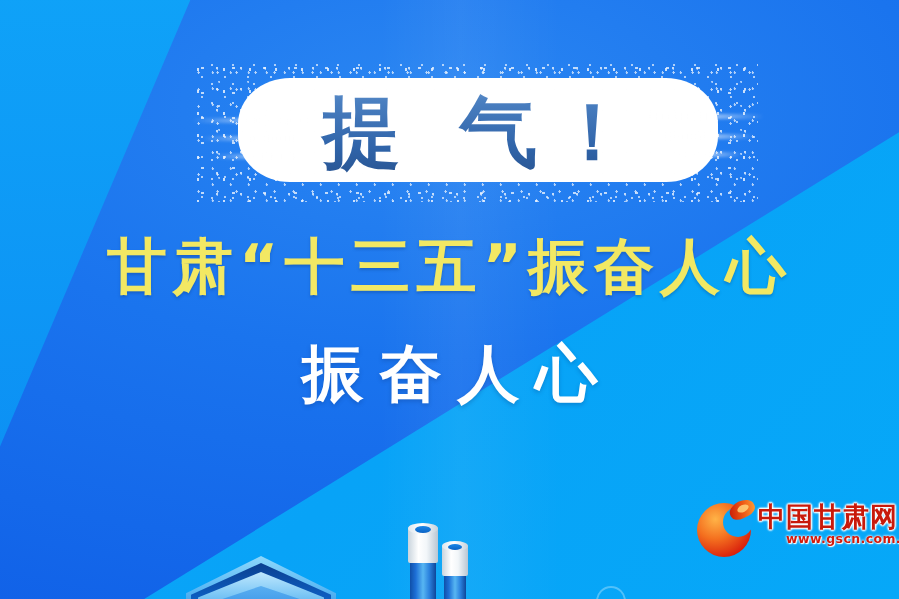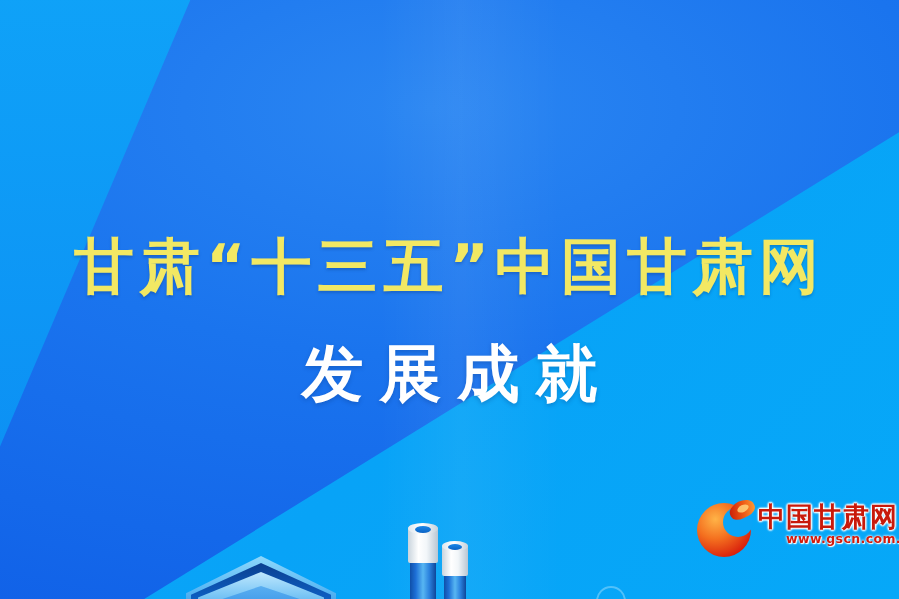--- a/index.html
+++ b/index.html
@@ -300,24 +300,39 @@
 <body>
 
 <div id="poster">
 
   <div class="bg-base"></div>
   <div class="wedge-tl"></div>
   <div class="wedge-br"></div>
   <div class="sheen"></div>
   <div class="ghost-circle"></div>
 
-
-  <div class="sub1">甘肃“十三五”中国甘肃网</div>
-
-  <div class="sub2">发展成就</div>
+  <div class="brush-wrap">
+    <div class="brush-sprayL"></div>
+    <div class="brush-sprayR"></div>
+    <div class="brush-core"></div>
+    <div class="brush-grain"></div>
+
+    <div class="streak sL1"></div>
+    <div class="streak sL2"></div>
+    <div class="streak sL3"></div>
+    <div class="streak sR1"></div>
+    <div class="streak sR2"></div>
+    <div class="streak sR3"></div>
+
+    <div class="headline">提 气！</div>
+  </div>
+
+  <div class="sub1">甘肃“十三五”振奋人心</div>
+
+  <div class="sub2">振奋人心</div>
 
   <div class="pipe" id="pipe-tall">
     <div class="shaft"></div>
     <div class="collar"></div>
     <div class="lip"></div>
     <div class="bore"></div>
   </div>
 
   <div class="pipe" id="pipe-short">
     <div class="shaft"></div>

